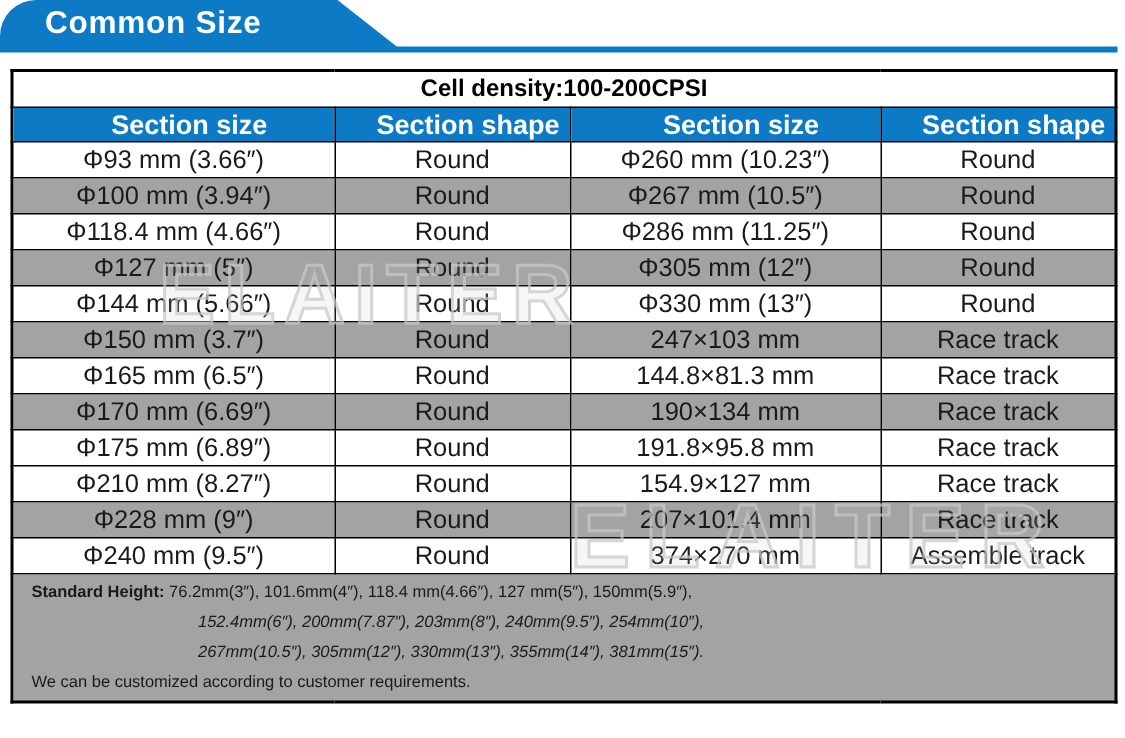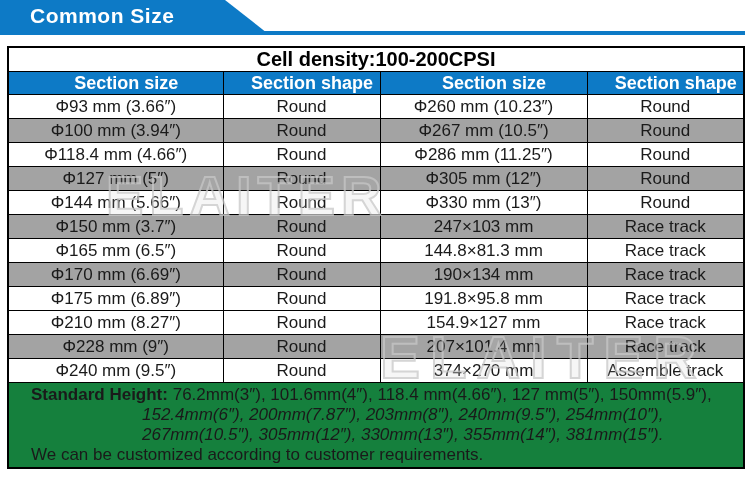--- a/index.html
+++ b/index.html
@@ -3,20 +3,21 @@
 <meta charset="utf-8">
 <style>
   html,body{margin:0;padding:0;background:#ffffff;}
   .page{
     position:relative;
     width:750px;height:492px;
     background:#ffffff;
     font-family:"Liberation Sans","DejaVu Sans",sans-serif;
     color:#1a1a1a;
     overflow:hidden;
+    border-radius:24px;
   }
   
   .banner{position:absolute;top:0;left:0;width:750px;height:37px;}
   .banner-ribbon{
     position:absolute;top:0;left:0;width:270px;height:33px;
     background:#0d7ac6;
     clip-path:polygon(0 0,225px 0,267px 33px,0 33px);
   }
   .banner-line{
     position:absolute;top:31px;left:0;width:745px;height:4px;
@@ -36,32 +37,32 @@
   table.size-table th,table.size-table td{
     border:1px solid #000;
     text-align:center;
     font-size:17px;
     padding:0 2px;
     overflow:hidden;
     white-space:nowrap;
   }
   tr.density-row th{
     height:23px;background:#ffffff;color:#000;
-    font-size:20px;font-weight:bold;
+    font-size:16px;font-weight:bold;
   }
   tr.col-header-row th{
     height:22px;background:#0d7ac6;color:#ffffff;
     font-weight:bold;font-size:18px;padding-left:23px;
   }
   tbody tr.data-row td{height:23px;background:#ffffff;}
   tbody tr.data-row.alt td{background:#a3a3a3;}
   tr.footer-row td{
-    text-align:left;background:#15803d;
-    padding:2px 0 2px 22px;
-    font-size:17px;line-height:20px;
+    text-align:left;background:#a3a3a3;
+    padding:2px 0 2px 12px;
+    font-size:11px;line-height:20px;
     white-space:normal;
   }
   .f-label{font-weight:bold;}
   .f-indent{padding-left:111px;font-style:italic;}
   
   .watermark{
     position:absolute;
     font-weight:bold;
     color:rgba(190,190,190,0.18);
     -webkit-text-stroke:2px #c7c7c7;

